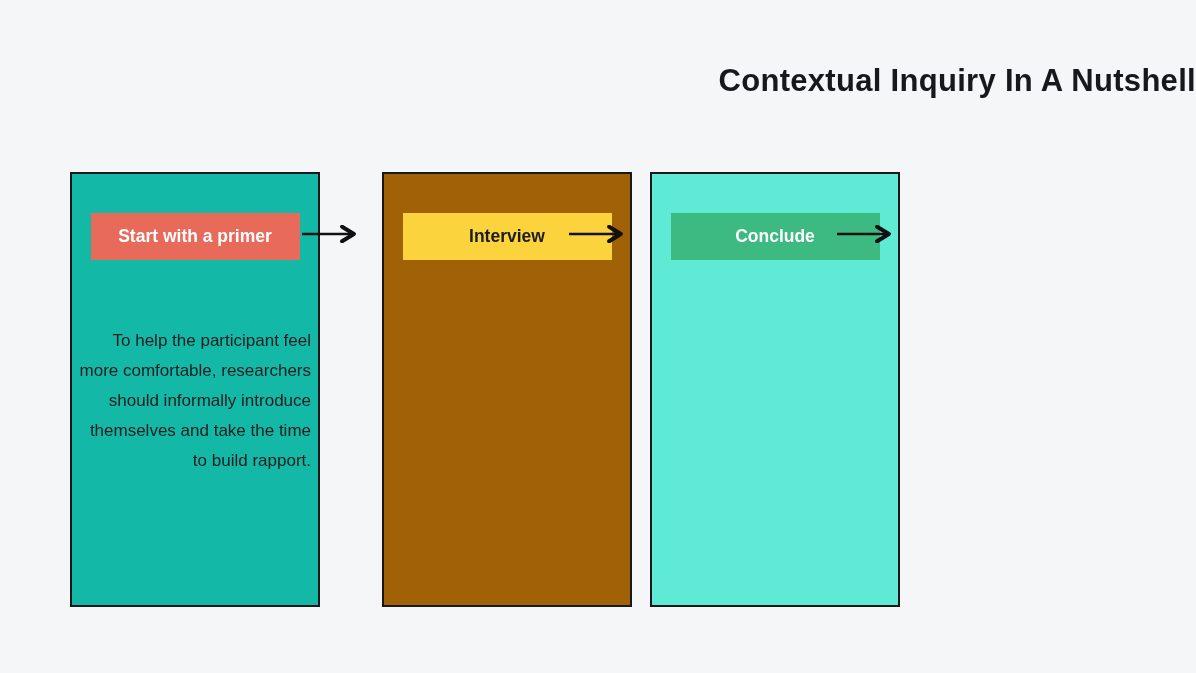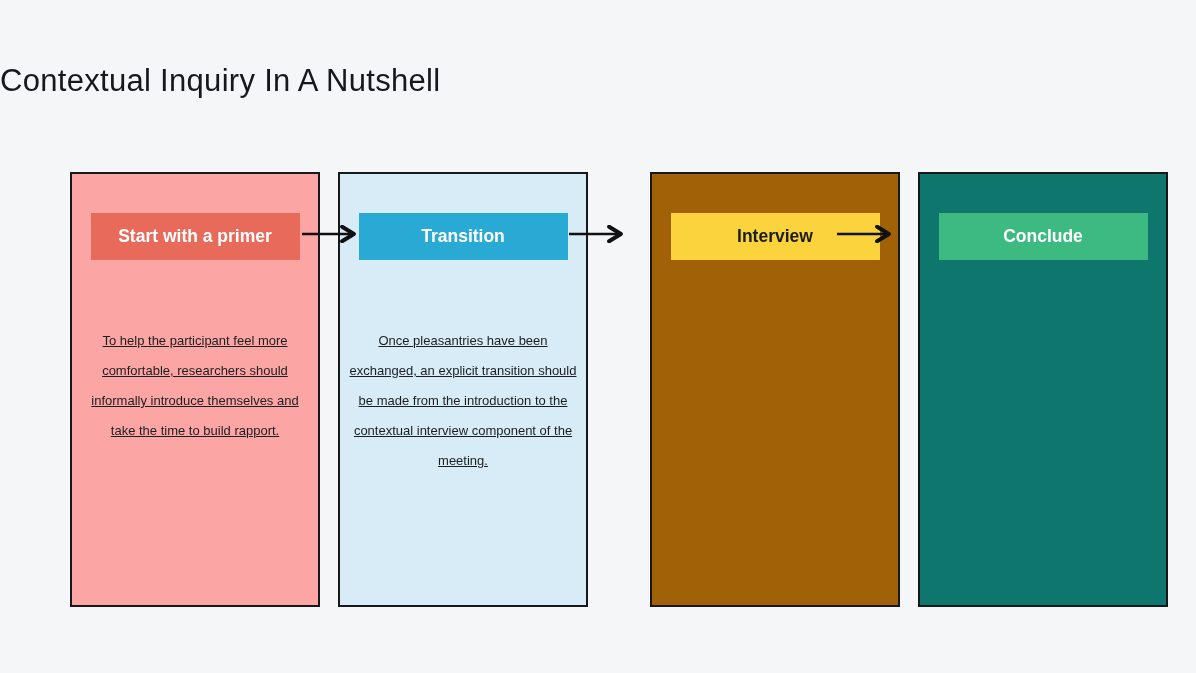--- a/index.html
+++ b/index.html
@@ -10,23 +10,23 @@
     background: #f4f6f8;
     font-family: "Liberation Sans", sans-serif;
     overflow: hidden;
   }
   .title {
     position: absolute;
     top: 63px;
     left: 0;
     width: 100%;
     margin: 0;
-    text-align: left;
+    text-align: right;
     font-size: 31px;
-    font-weight: 400;
+    font-weight: 700;
     letter-spacing: 0.3px;
     color: #16181c;
   }
   .row {
     position: absolute;
     top: 172px;
     left: 70px;
     display: flex;
     gap: 18px;
   }
@@ -42,63 +42,56 @@
     width: 209px;
     height: 47px;
     display: flex;
     align-items: center;
     justify-content: center;
     font-weight: 700;
     font-size: 17.5px;
   }
   .card-body {
     margin: 66px 7px 0;
-    font-size: 13px;
+    font-size: 17px;
     line-height: 30px;
-    text-align: center;
+    text-align: right;
     color: #1d1e20;
-    text-decoration: underline;
   }
   .arrows {
     position: absolute;
     top: 0;
     left: 0;
     pointer-events: none;
   }
 </style>
 </head>
 <body>
 
 <div class="canvas">
 
   <h1 class="title">Contextual Inquiry In A Nutshell</h1>
 
   <div class="row">
 
-    <div class="card" style="background-color: #fca5a5;">
+    <div class="card" style="background-color: #14b8a6;">
       <div class="card-header" style="background-color: rgb(231, 106, 91);">
         <span style="color: rgb(255, 255, 255);">Start with a primer</span>
       </div>
       <p class="card-body">To help the participant feel more comfortable, researchers should informally introduce themselves and take the time to build rapport.</p>
     </div>
 
-    <div class="card" style="background-color: rgb(215, 236, 247);">
-      <div class="card-header" style="background-color: rgb(41, 170, 212);">
-        <span style="color: rgb(255, 255, 255);">Transition</span>
-      </div>
-      <p class="card-body">Once pleasantries have been exchanged, an explicit transition should be made from the introduction to the contextual interview component of the meeting.</p>
-    </div>
 
     <div class="card" style="background-color: #a16207; margin-left: 44px;">
       <div class="card-header" style="background-color: rgb(251, 211, 61);">
         <span style="color: rgb(27, 28, 30);">Interview</span>
       </div>
     </div>
 
-    <div class="card" style="background-color: #0f766e;">
+    <div class="card" style="background-color: #5eead4;">
       <div class="card-header" style="background-color: rgb(61, 185, 130);">
         <span style="color: rgb(255, 255, 255);">Conclude</span>
       </div>
     </div>
 
   </div>
 
   <svg class="arrows" width="1196" height="673" viewBox="0 0 1196 673">
     <defs>
       <marker id="arrowhead" viewBox="0 0 10 10" refX="7.5" refY="5" markerWidth="7" markerHeight="7" orient="auto-start-reverse">

